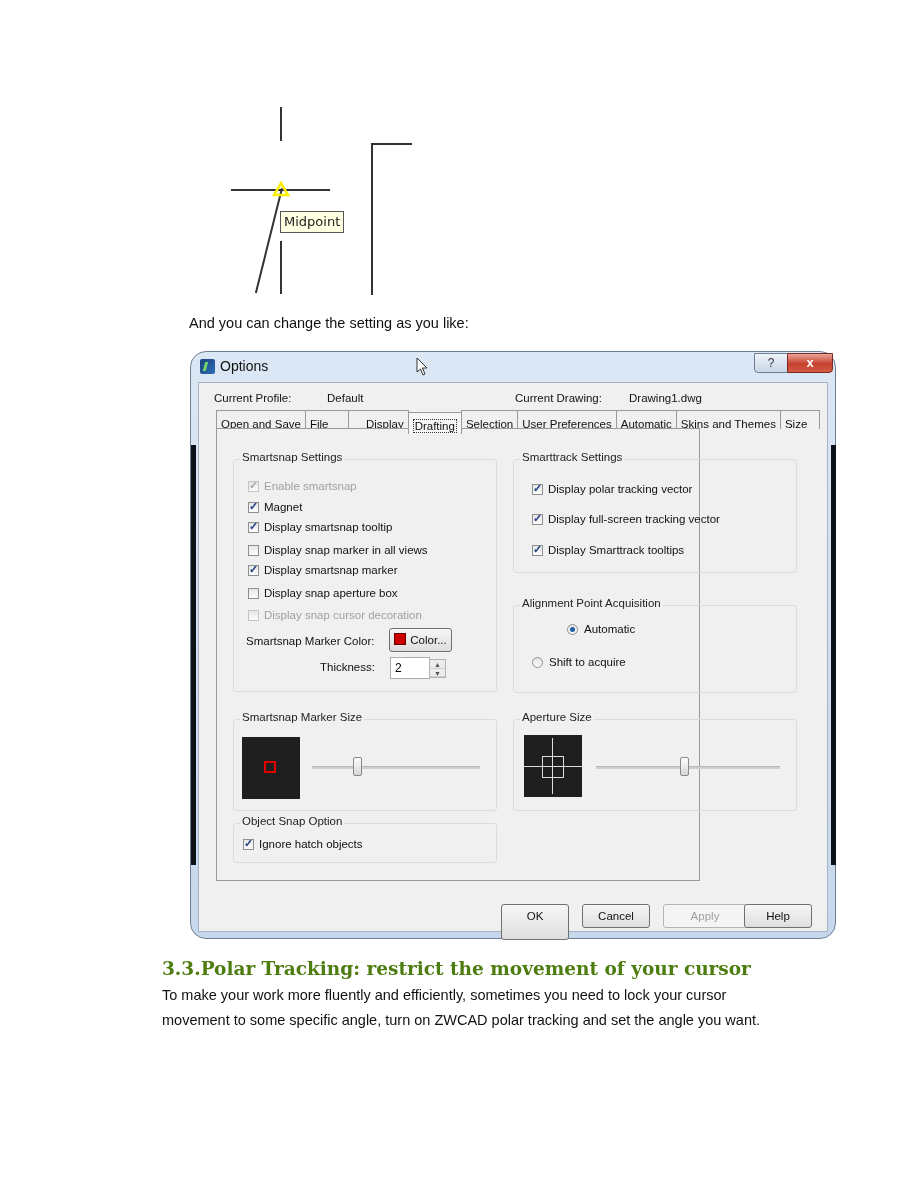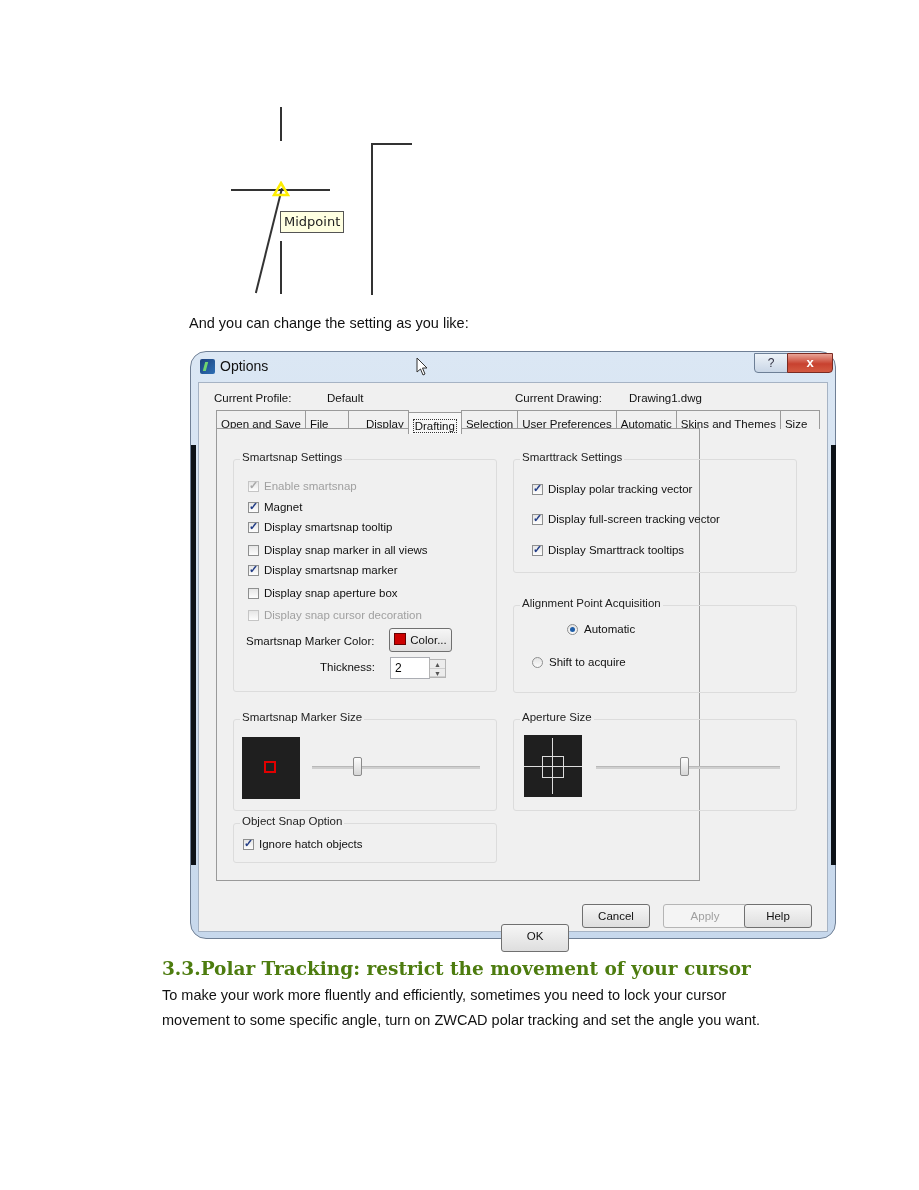--- a/index.html
+++ b/index.html
@@ -194,21 +194,21 @@
         <div class="preview" style="left:10px;top:15px;width:58px;height:62px;">
           <div style="position:absolute;left:28px;top:3px;width:1px;height:56px;background:#ddd;"></div>
           <div style="position:absolute;left:0;top:31px;width:58px;height:1px;background:#ddd;"></div>
           <div style="position:absolute;left:18px;top:21px;width:22px;height:22px;border:1px solid #ddd;box-sizing:border-box;"></div>
         </div>
         <div class="slider-track" style="left:82px;top:46px;width:184px;"></div>
         <div class="slider-thumb" style="left:166px;top:37px;"></div>
       </div>
     </div>
 
-    <div class="btn" style="left:302px;top:521px;width:68px;height:28px;line-height:22px;margin-top:20px;">OK</div>
+    <div class="btn" style="left:302px;top:521px;width:68px;height:36px;line-height:22px;">OK</div>
     <div class="btn" style="left:383px;top:521px;width:68px;height:24px;line-height:22px;">Cancel</div>
     <div class="btn disabled" style="left:464px;top:521px;width:84px;height:24px;line-height:22px;">Apply</div>
     <div class="btn" style="left:545px;top:521px;width:68px;height:24px;line-height:22px;">Help</div>
   </div>
 </div>
 <div class="dlg-frame-dark-left"></div>
 <div class="dlg-frame-dark-right"></div>
 
 <div class="heading">3.3.Polar Tracking: restrict the movement of your cursor</div>
 <div class="doc-text" style="left:162px;top:987px;">To make your work more fluently and efficiently, sometimes you need to lock your cursor</div>

